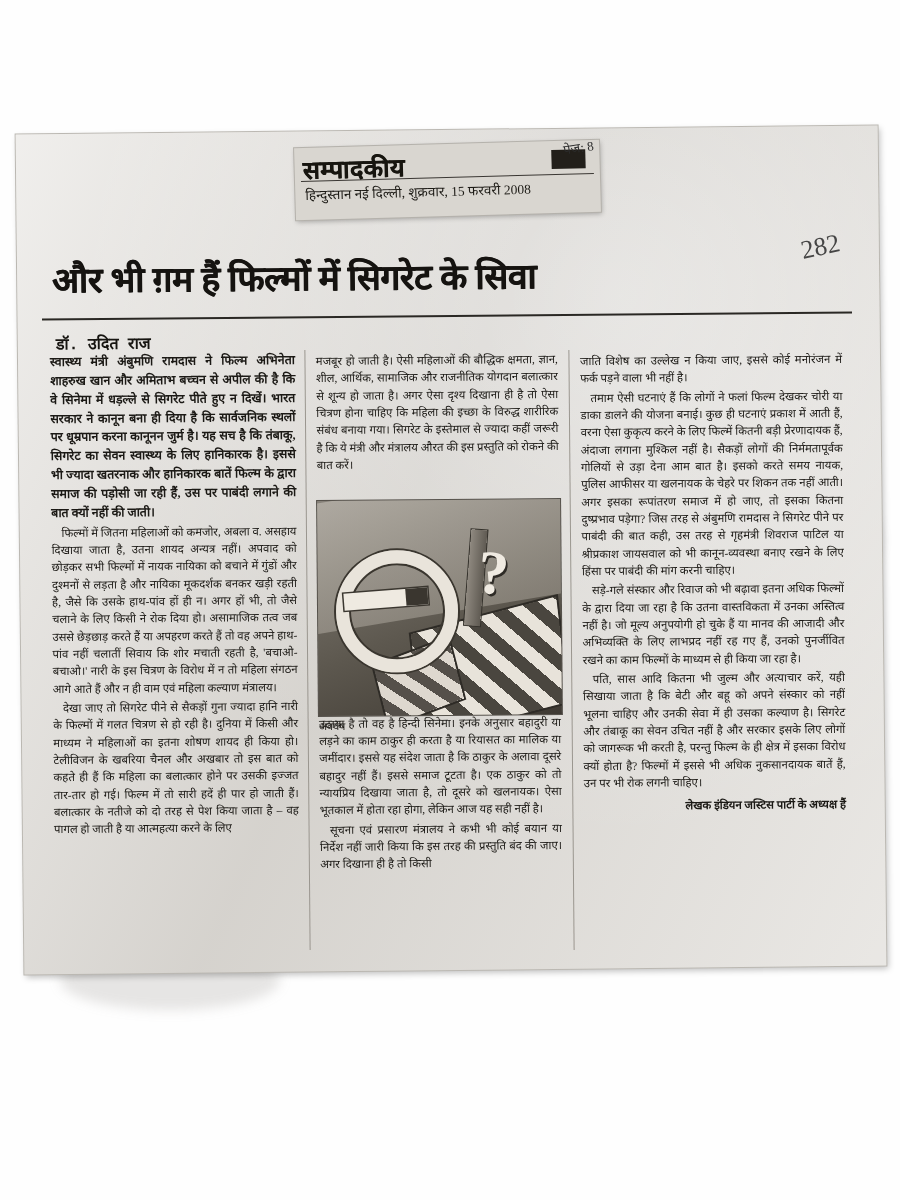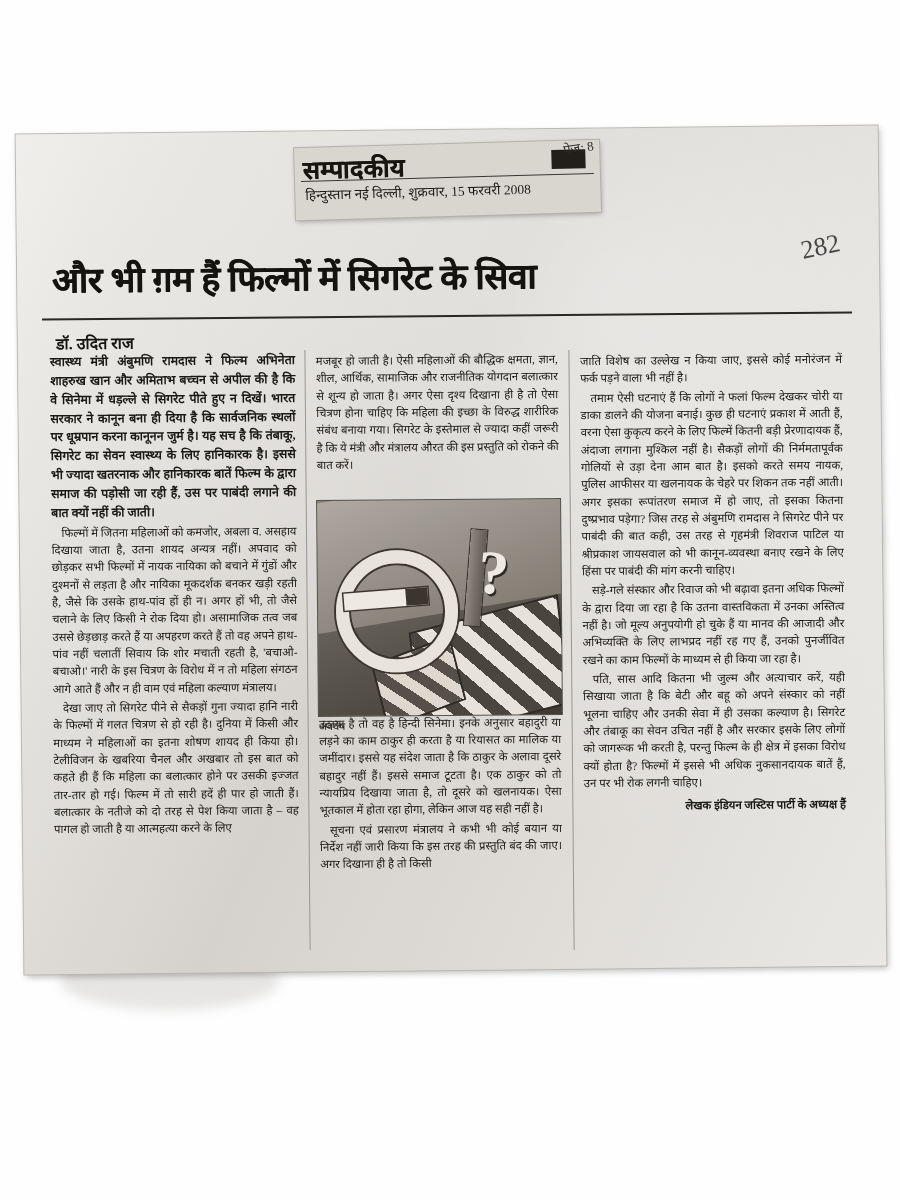--- a/index.html
+++ b/index.html
@@ -120,20 +120,21 @@
   }
 
   #byline {
     position: absolute;
     left: 56px;
     top: 332px;
     font-size: 16px;
     font-weight: bold;
     color: #171511;
     transform: rotate(-0.6deg);
+    font-family: Liberation Mono, monospace;
   }
 
   
   #archive-number {
     position: absolute;
     right: 60px;
     top: 232px;
     font-family: "Liberation Serif", serif;
     font-size: 26px;
     color: #2a2a2a;

